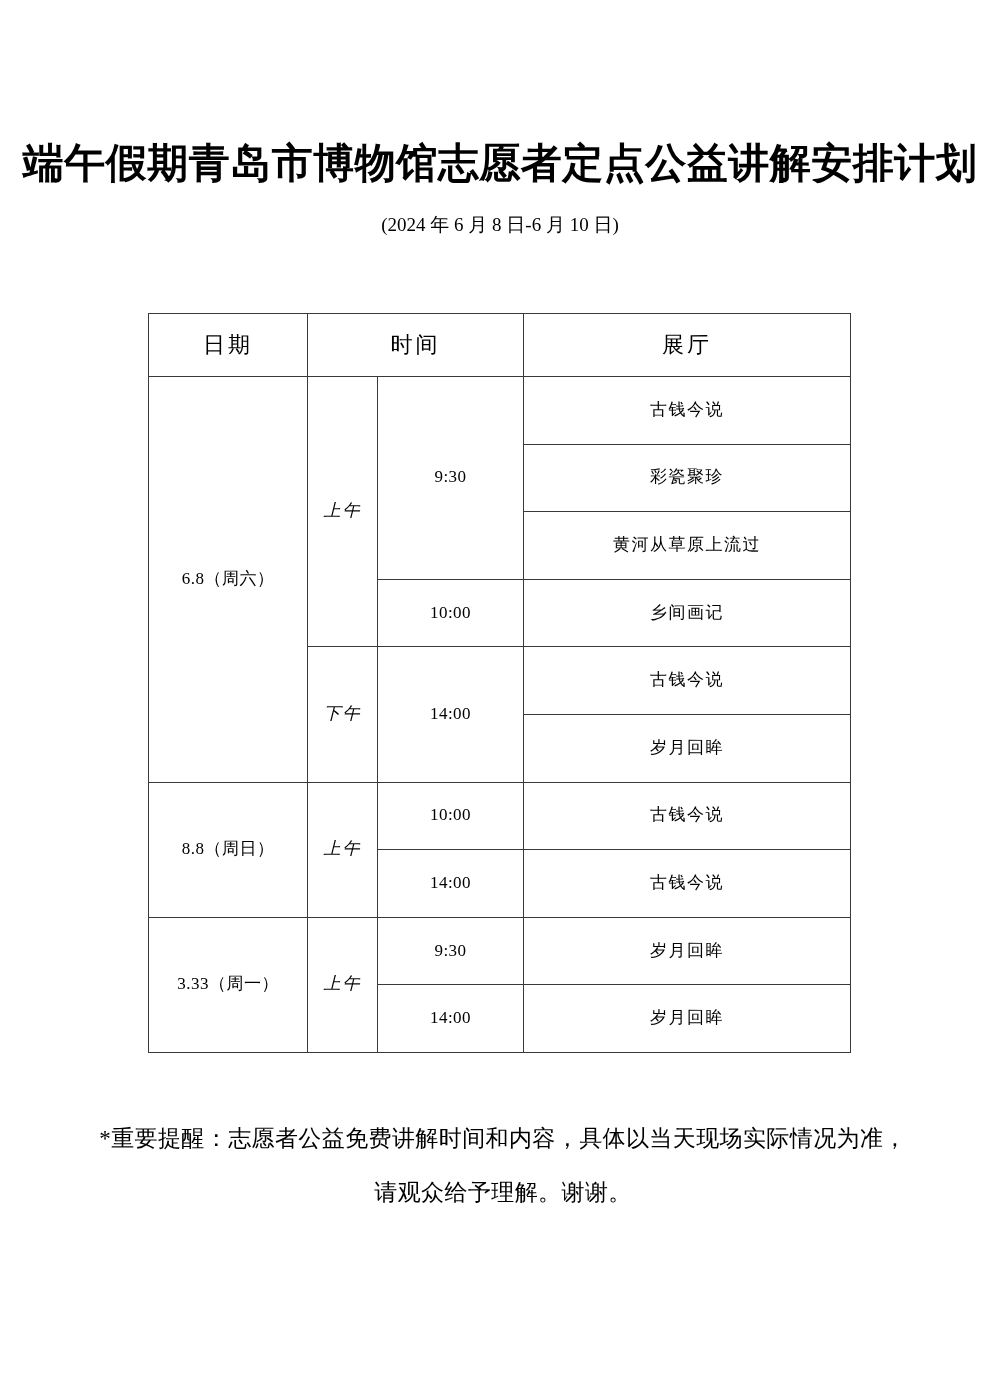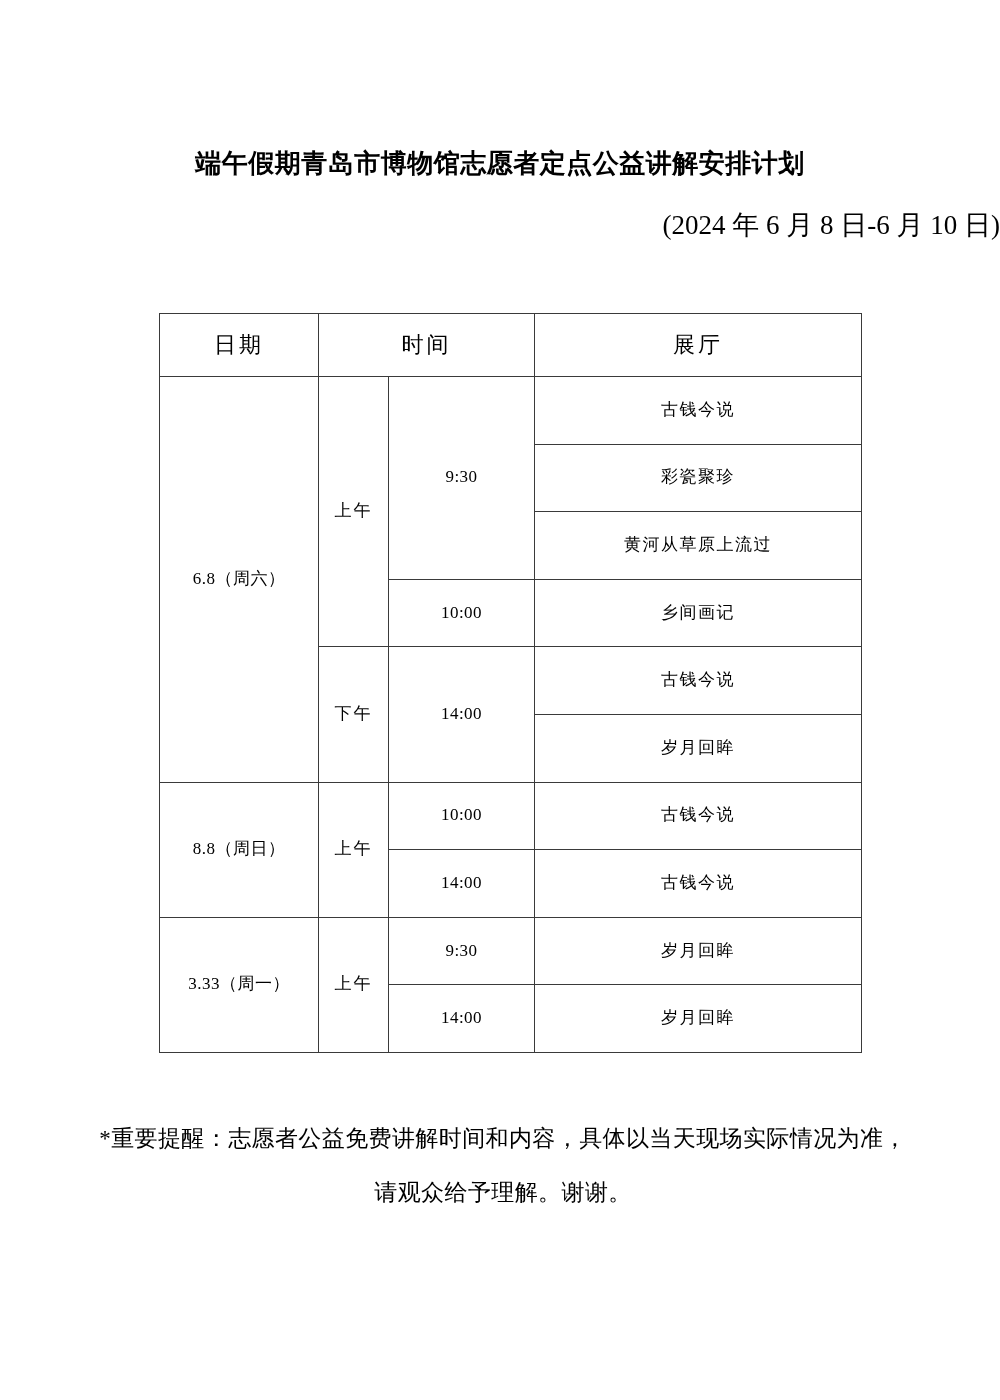--- a/index.html
+++ b/index.html
@@ -21,43 +21,43 @@
     box-sizing: border-box;
   }
 
   
   .doc-title {
     position: absolute;
     left: 0;
     top: 140px;
     width: 1000px;
     text-align: center;
-    font-size: 26px;
+    font-size: 41px;
     font-weight: bold;
     letter-spacing: 0.5px;
     line-height: 46px;
     white-space: nowrap;
     font-family: "Liberation Sans", "DejaVu Sans", sans-serif;
   }
   .doc-subtitle {
     position: absolute;
     left: 0;
     top: 205px;
     width: 1000px;
-    text-align: right;
-    font-size: 27px;
+    text-align: center;
+    font-size: 19px;
     line-height: 40px;
     white-space: nowrap;
     font-family: "Liberation Serif", "DejaVu Serif", serif;
   }
 
   
   .schedule-wrap {
     position: absolute;
-    left: 159px;
+    left: 148px;
     top: 313px;
     width: 702px;
   }
   table.schedule {
     border-collapse: collapse;
     width: 702px;
     table-layout: fixed;
   }
   table.schedule col.c-date   { width: 159px; }
   table.schedule col.c-period { width: 70px;  }
@@ -84,20 +84,21 @@
     height: 66.6px;
   }
   td.cell-date {
     font-size: 22px;
     letter-spacing: 0.5px;
     margin-left: 32px;
   }
   td.cell-period {
     font-size: 21px;
     letter-spacing: 2px;
+    font-style: italic;
   }
   td.cell-time {
     font-size: 21px;
     letter-spacing: 0.5px;
     margin-top: 12px;
   }
   td.cell-hall {
     font-size: 21px;
     letter-spacing: 1.5px;
   }

